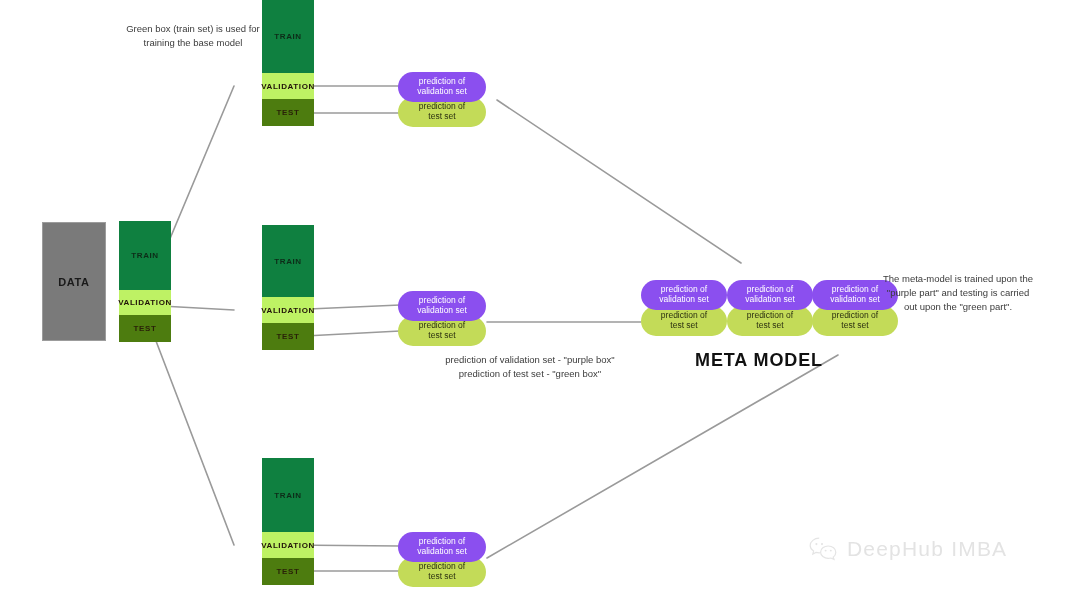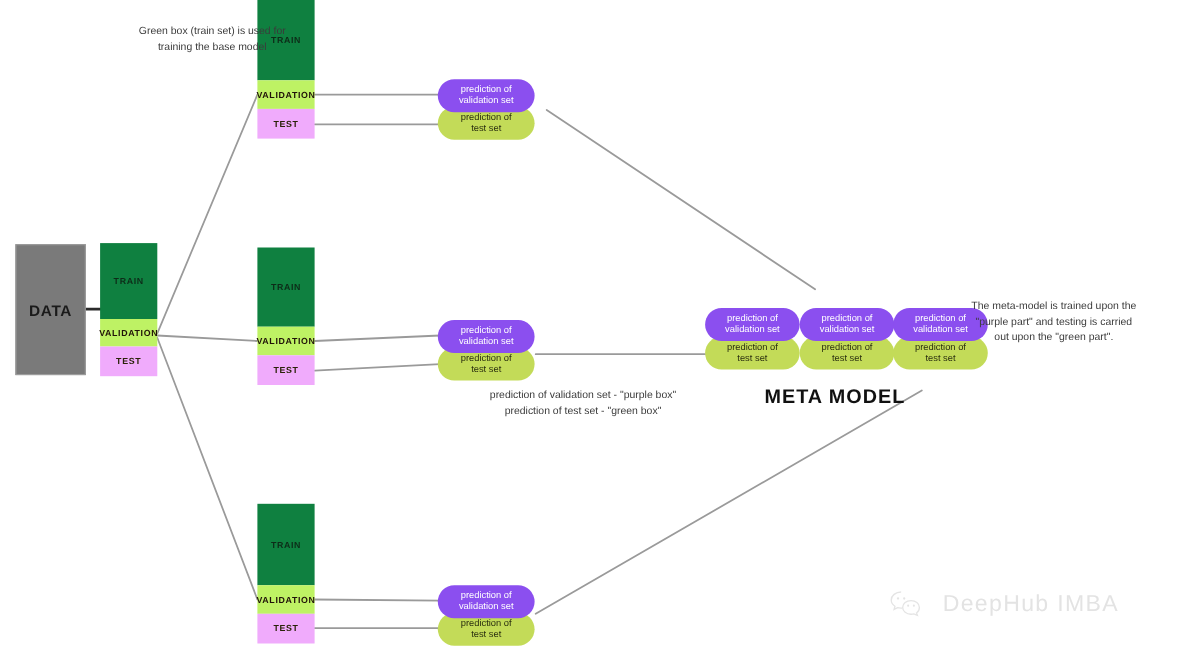--- a/index.html
+++ b/index.html
@@ -33,39 +33,40 @@
     position: absolute;
     z-index: 2;
     box-sizing: border-box;
     display: flex;
     align-items: center;
     justify-content: center;
     font-weight: bold;
     letter-spacing: 0.6px;
     color: #12100e;
     text-align: center;
+    margin-left: 28px;
   }
   .seg-data {
     background: #7a7a7a;
     border: 1px solid #9c9c9c;
     color: #1a1a1a;
-    font-size: 14px;
+    font-size: 11px;
   }
   .seg-train {
     background: #0f8040;
     color: #0d2b18;
     font-size: 8px;
   }
   .seg-validation {
     background: #bef264;
     color: #201208;
     font-size: 8px;
   }
   .seg-test {
-    background: #f0abfc;
+    background: #4d7c0f;
     color: #2a2208;
     font-size: 8px;
   }
 
   
   .pill {
     position: absolute;
     z-index: 3;
     box-sizing: border-box;
     border-radius: 18px;
@@ -108,21 +109,21 @@
     color: #111111;
     white-space: nowrap;
   }
 
   
   #watermark {
     position: absolute;
     z-index: 6;
     display: flex;
     align-items: center;
-    gap: 19px;
+    gap: 9px;
     opacity: 0.62;
   }
   #watermark .wm-text {
     font-size: 21px;
     letter-spacing: 1.2px;
     color: #d2d2d2;
     text-shadow: 0 1px 0 #ffffff;
     white-space: nowrap;
   }
   #watermark svg { display: block; }

